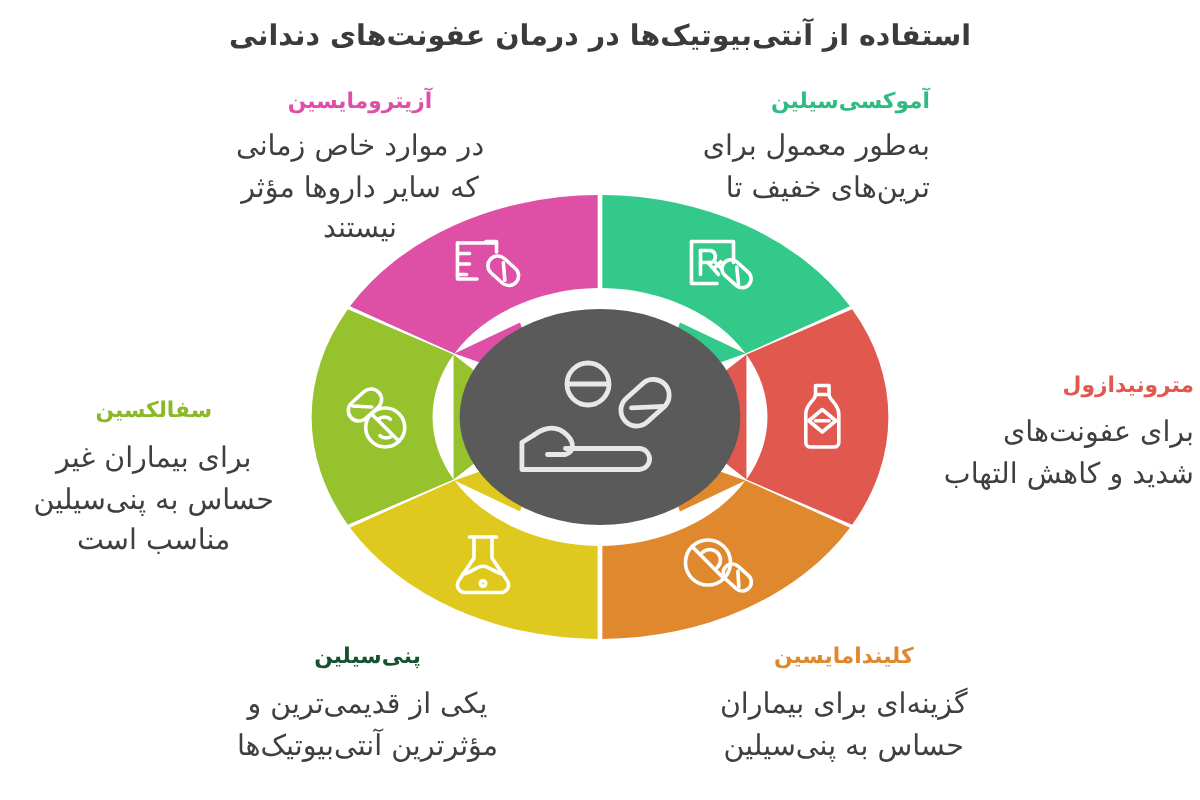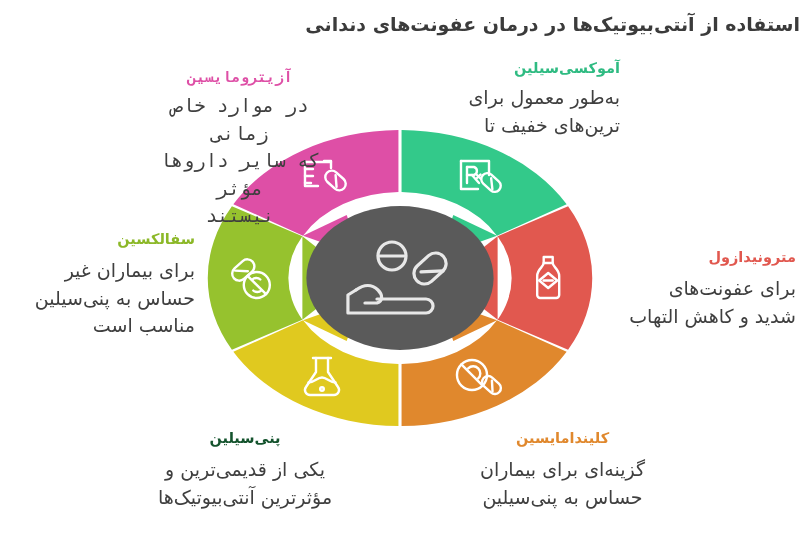--- a/index.html
+++ b/index.html
@@ -23,20 +23,21 @@
     width: 800px;
     height: 533px;
   }
 
   
   #title {
     position: absolute;
     top: 12px;
     left: 0;
     width: 800px;
+    text-align: center;
     font-size: 19px;
     font-weight: bold;
     color: #3b3b3b;
     letter-spacing: 0px;
     line-height: 1.3;
   }
 
   
   #wheel {
     position: absolute;
@@ -59,36 +60,35 @@
     white-space: nowrap;
   }
   .callout .desc {
     font-size: 19px;
     color: #3f3f3f;
     white-space: pre-line;
   }
 
   
   #c-azithromycin {
-    left: 140px; top: 68px;
+    left: 140px; top: 58px;
     width: 200px;
     text-align: center;
-    font-family: Liberation Mono, monospace;
   }
   
   #c-amoxicillin {
     left: 420px; top: 58px;
     width: 200px;
     text-align: right;
   }
   
   #c-cephalexin {
-    left: 10px; top: 229px;
+    left: 10px; top: 264px;
     width: 185px;
-    text-align: right;
+    text-align: center;
   }
   
   #c-metronidazole {
     left: 606px; top: 247px;
     width: 190px;
     text-align: right;
   }
   
   #c-penicillin {
     left: 140px; top: 428px;

